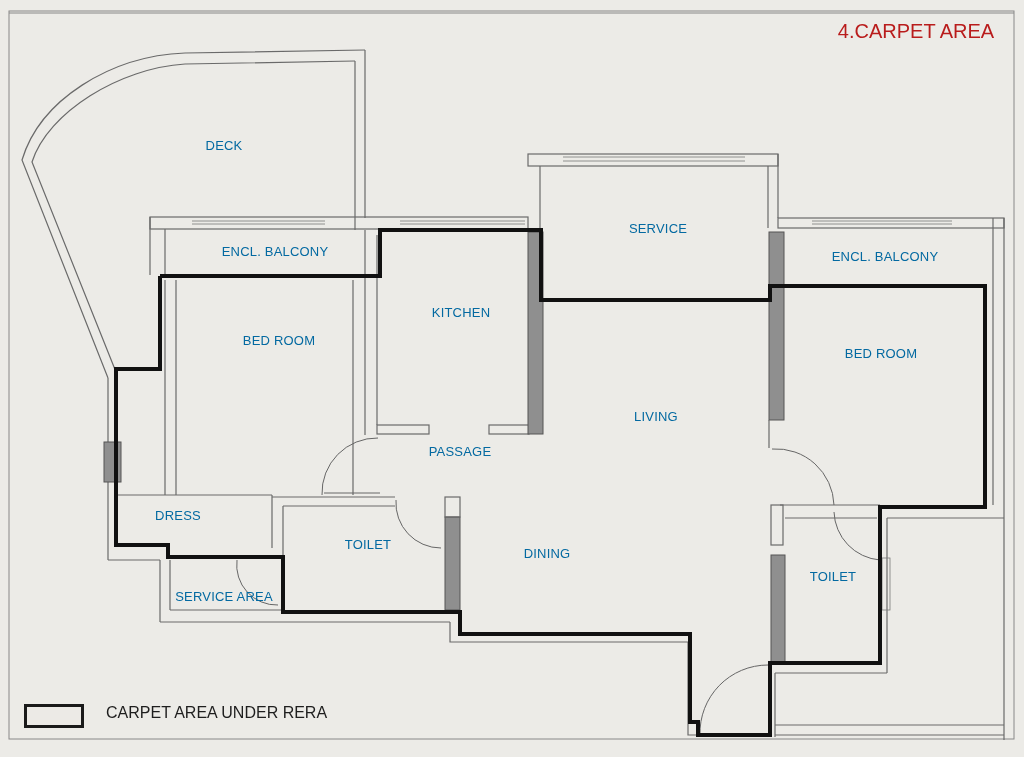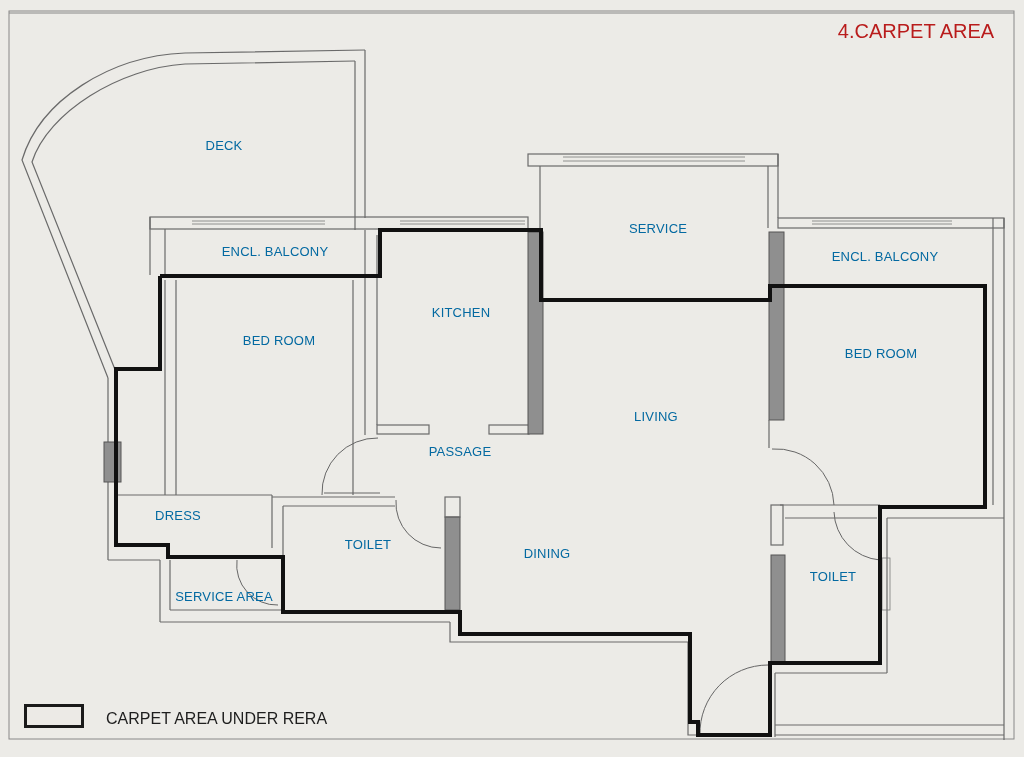--- a/index.html
+++ b/index.html
@@ -17,21 +17,21 @@
     .win { fill: none; stroke: #7a7a7a; stroke-width: 0.8; }
     .door { fill: none; stroke: #666; stroke-width: 1; }
     .lbl {
       position: absolute; font-size: 13px; color: #0369a1; white-space: nowrap;
       letter-spacing: 0.2px; transform: translate(-50%, -50%);
     }
     .title {
       position: absolute; left: 818px; top: 18px; font-size: 20px; line-height: 26px;
       color: #b91c1c; text-align: center; width: 196px;
     }
-    .legend { position: absolute; left: 24px; top: 704px; display: flex; align-items: flex-end; }
+    .legend { position: absolute; left: 24px; top: 704px; display: flex; align-items: flex-start; }
     .legend-box { width: 60px; height: 24px; border: 3px solid #1a1a1a; box-sizing: border-box; background: #eceae6; }
     .legend-text { margin-left: 22px; font-size: 16px; color: #1e1e1e; }
   </style>
 </head>
 <body>
 
 <svg id="plan" viewBox="0 0 1024 757" xmlns="http://www.w3.org/2000/svg">
 
   <rect x="9" y="11" width="1005" height="728" class="thin2"></rect>
   <line x1="9" y1="13" x2="1014" y2="13" class="thin2"></line>

